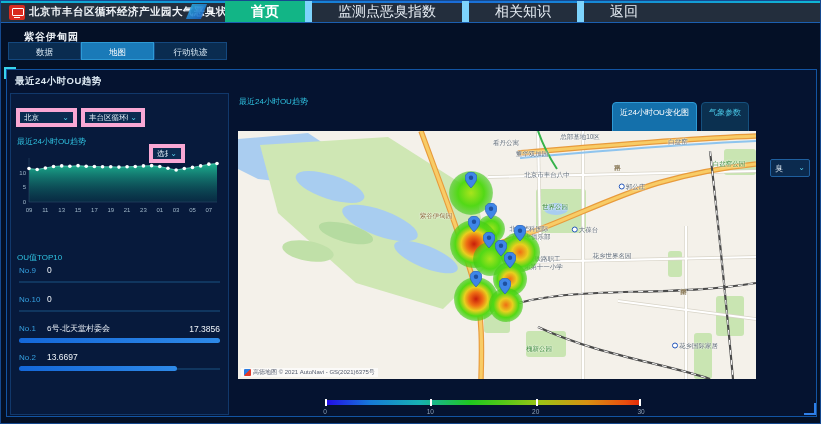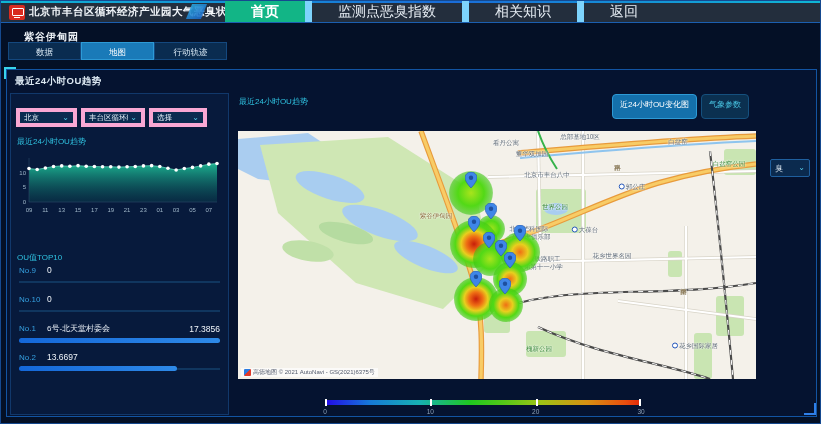--- a/index.html
+++ b/index.html
@@ -47,21 +47,21 @@
   .rank { font-size:8px; color:#35a0e0; margin-right:6px; min-width:22px; }
   .site-name { font-size:8px; color:#e8eef5; flex:1; }
   .site-val { font-size:8.5px; color:#f0f5fa; }
   .bar-track { position:relative; margin-top:6px; height:2px; background:#10365f; }
   .bar-fill { position:absolute; left:0; top:-2px; height:5px; background:linear-gradient(90deg,#1467d8,#2e8ae8); border-radius:3px; }
 
   
   .right-col { position:absolute; left:232px; top:90px; width:583px; height:324px; }
   .map-label { position:absolute; left:6px; top:5px; font-size:8px; color:#2fc2e0; }
   .map-buttons { position:absolute; left:379px; top:3px; display:flex; gap:4px; }
-  .mbtn { height:25px; line-height:20px; padding:0 7px; font-size:8px; color:#49c6e4; background:#0b3050; border:1px solid #15507e; border-radius:4px; cursor:pointer; }
+  .mbtn { height:36px; line-height:20px; padding:0 7px; font-size:8px; color:#49c6e4; background:#0b3050; border:1px solid #15507e; border-radius:4px; cursor:pointer;margin-top:8px; }
   .mbtn.active { background:#1470ab; border-color:#2d9ad6; color:#fff; }
 
   .map { position:absolute; left:5px; top:40px; width:518px; height:248px; background:#f4f1ea; overflow:hidden; }
   .map svg.base { position:absolute; left:0; top:0; z-index:0; }
   .mlabel { position:absolute; transform:translate(-50%,-50%); font-size:6.5px; color:#5f6b78; white-space:nowrap; z-index:1; text-shadow:0 0 2px #fff,0 0 2px #fff; }
   .mlabel.park { color:#3e8c3e; }
   .mlabel.road { color:#8a7a58; }
   .mlabel.scenic { color:#8a6a3a; }
   .mlabel.vert { writing-mode:vertical-rl; }
   .micon { display:inline-block; width:6px; height:6px; border:1.5px solid #2255bb; border-radius:50%; background:#fff; vertical-align:middle; margin-right:1px; }
@@ -111,21 +111,21 @@
   <div class="left-col">
     <div class="filter-selects">
         <div class="sel" style="width: 61px;">
           <span class="sel-val">北京</span>
           <span class="chev">⌄</span>
         </div>
         <div class="sel" style="width: 64px;">
           <span class="sel-val">丰台区循环经济产</span>
           <span class="chev">⌄</span>
         </div>
-        <div class="sel" style="width: 58px;">
+        <div class="sel" style="width: 36px; margin-top: 36px;">
           <span class="sel-val">选择</span>
           <span class="chev">⌄</span>
         </div>
       </div>
     <div class="chart-label">最近24小时OU趋势</div>
     <svg class="trend-chart" width="214" height="72" viewBox="0 0 214 72">
         <defs>
           <linearGradient id="agrad" x1="0" y1="0" x2="0" y2="1">
             <stop offset="0%" stop-color="#1db894" stop-opacity="0.95"></stop>
             <stop offset="100%" stop-color="#0a4a52" stop-opacity="0.35"></stop>

